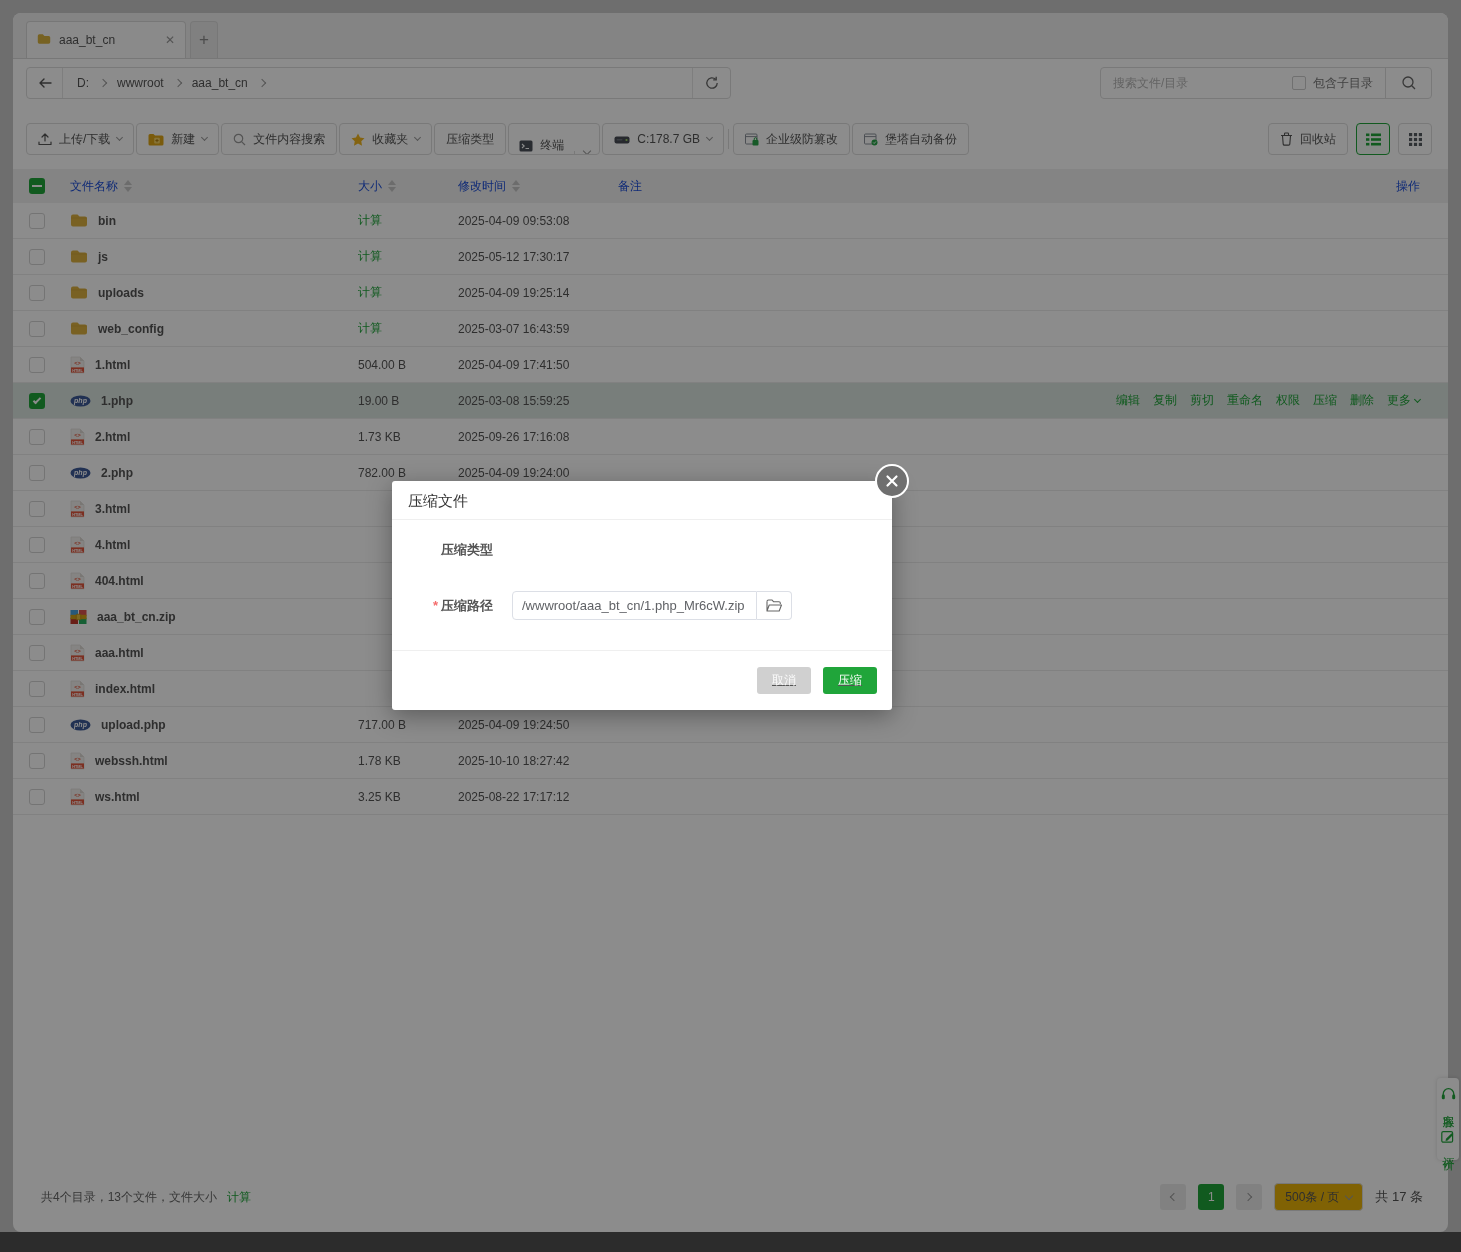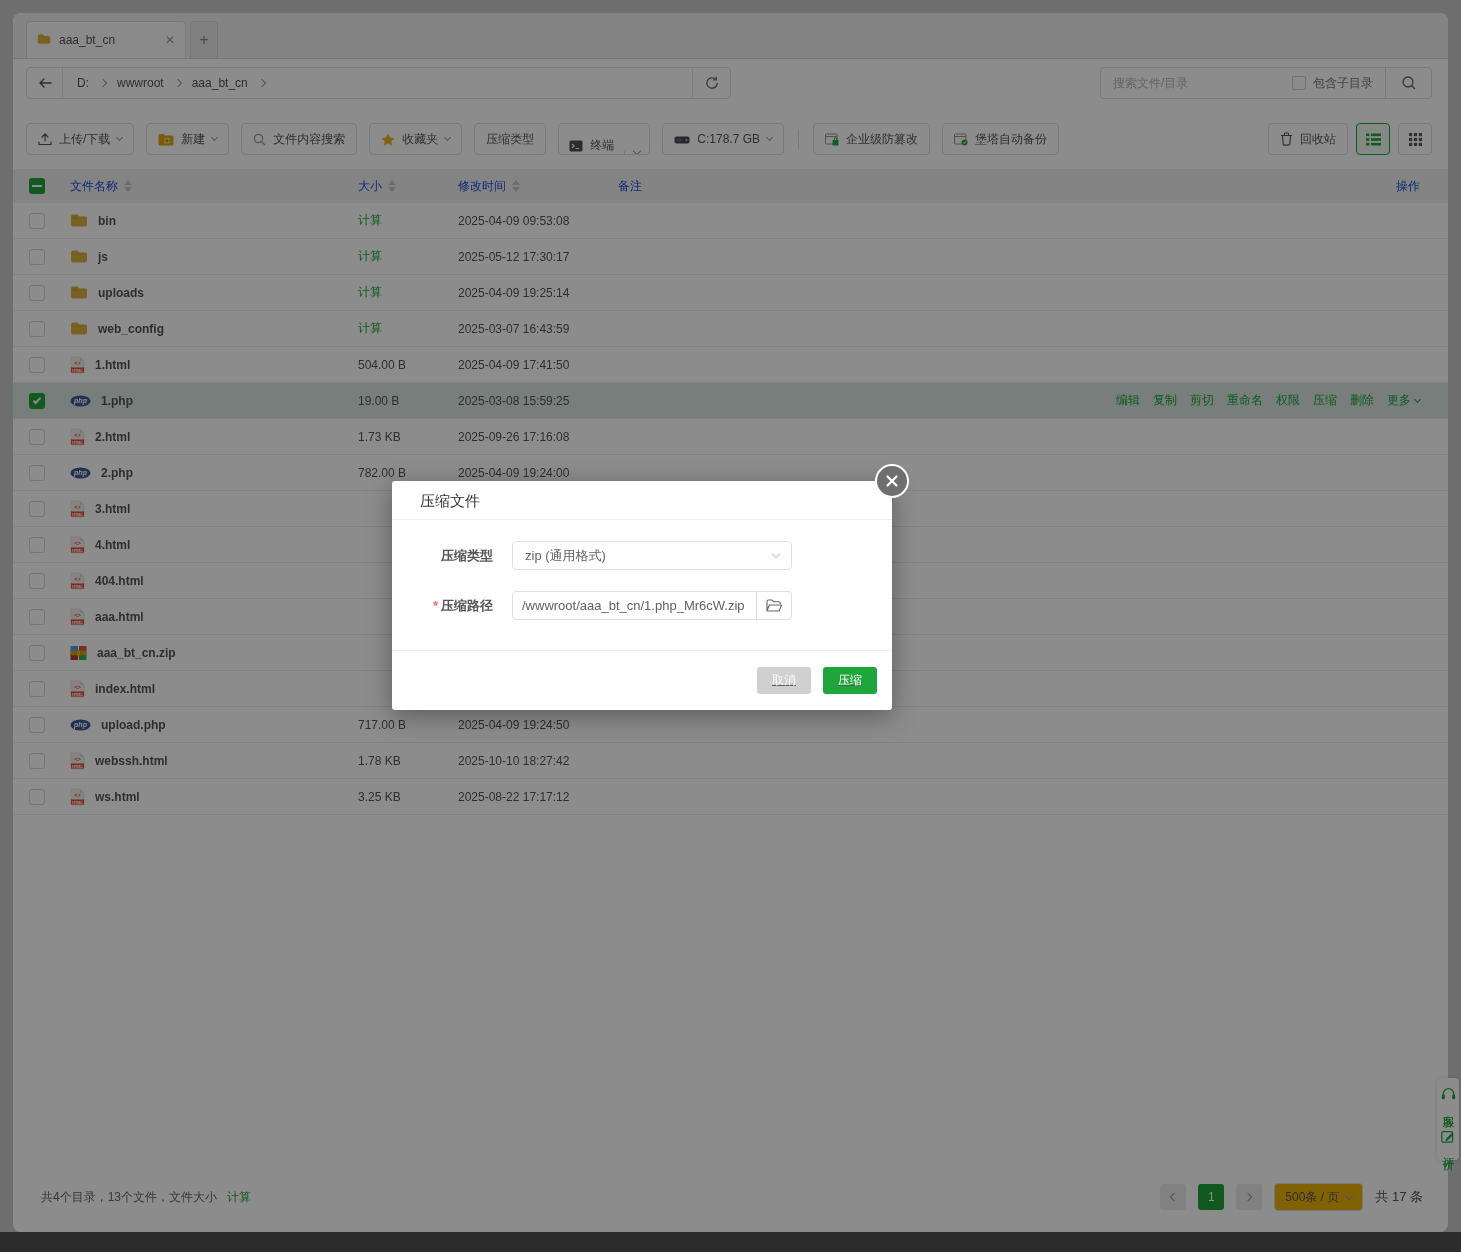--- a/index.html
+++ b/index.html
@@ -49,21 +49,21 @@
     border:1px solid #dcdcdc; border-radius:4px; display:flex; align-items:center; background:#fff;justify-content:center;
   }
   .search-input { flex:1; height:100%; border:none; outline:none; background:transparent; padding:0 12px; font-size:12px; color:#555; font-family:inherit; }
   .search-input::placeholder { color:#b5b5b5; }
   .subdir { display:flex; align-items:center; gap:7px; margin-right:12px; }
   .cb { width:14px; height:14px; border:1px solid #ccc; border-radius:2px; background:#fff; }
   .subdir-label { font-size:12px; color:#777; white-space:nowrap; }
   .search-seg { width:46px; height:100%; border-left:1px solid #dcdcdc; display:flex; align-items:center; justify-content:center; }
 
   
-  .toolbar { display:flex; align-items:center; margin-top:24px; padding:0 16px 0 13px; gap:12px; height:32px; }
+  .toolbar { display:flex; align-items:center; margin-top:24px; padding:0 16px 0 13px; gap:2px; height:32px; }
   .tbtn {
     height:32px; display:inline-flex; align-items:center; gap:7px; padding:0 11px;
     border:1px solid #dcdcdc; border-radius:4px; background:#fff; font-size:12px; color:#555; cursor:pointer; white-space:nowrap;
   }
   .tbtn .chev { width:5px; height:5px; }
   .tbtn-seg { display:inline-flex; height:32px; border:1px solid #dcdcdc; border-radius:4px; overflow:hidden;align-items:flex-end; }
   .tbtn-seg .seg-main { display:inline-flex; align-items:center; gap:7px; padding:0 10px; font-size:12px; color:#555; }
   .tbtn-seg .seg-drop { display:inline-flex; align-items:center; padding:0 9px; border-left:1px solid #dcdcdc; }
   .tb-divider { width:1px; height:20px; background:#ddd; margin:0 2px; }
   .tb-right { margin-left:auto; display:flex; align-items:center; gap:8px; }
@@ -118,21 +118,21 @@
   
   .overlay { position:absolute; inset:0; background:rgba(0,0,0,0.45); z-index:50; }
   .modal {
     position:absolute; left:392px; top:481px; width:500px; height:229px; z-index:100;
     background:#fff; border-radius:3px; box-shadow:0 6px 24px rgba(0,0,0,.35);
   }
   .modal-close {
     position:absolute; right:-17px; top:-17px; width:34px; height:34px; border-radius:50%;
     background:#6f6f6f; border:2.5px solid #fff; display:flex; align-items:center; justify-content:center; cursor:pointer;
   }
-  .modal-header { height:39px; line-height:39px; padding-left:28px; border-bottom:1px solid #efefef; font-size:15px; color:#333; }
+  .modal-header { height:39px; line-height:39px; padding-left:16px; border-bottom:1px solid #efefef; font-size:15px; color:#333; }
   .modal-body { position:relative; height:130px; }
   .form-row { position:absolute; left:0; display:flex; align-items:center; width:100%; }
   .form-label { width:101px; text-align:right; font-size:13px; color:#555; flex:none;font-weight:bold; }
   .req { color:#f56c6c; margin-right:3px; }
   .sel-box {
     margin-left:19px; width:280px; height:29px; border:1px solid #dcdfe6; border-radius:4px;
     display:flex; align-items:center; padding:0 12px; font-size:13px; color:#606266; position:relative; background:#fff; cursor:pointer;
   }
   .sel-box .chev { position:absolute; right:12px; border-color:#c0c4cc; }
   .input-group { margin-left:19px; display:flex; }
@@ -573,48 +573,48 @@
           <div class="col-size"><span class=""></span></div>
           <div class="col-mtime"><span></span></div>
           <div class="col-note"><span></span></div>
           <div class="col-actions"></div>
         </div>
         <div class="frow">
           <div class="col-check">
             <span class="cb-off"></span>
           </div>
           <div class="col-name">
-            <svg width="15" height="18" viewBox="0 0 15 18">
-              <path d="M1 1 h9 l4 4 v12 H1z" fill="#f3f1ee" stroke="#dcd9d4" stroke-width="0.6"></path>
-              <path d="M10 1 l4 4 h-4z" fill="#dcd9d4"></path>
-              <text x="7.5" y="9" font-size="5.6" fill="#e2573d" text-anchor="middle" font-weight="bold">&lt;&gt;</text>
-              <rect x="1" y="11.4" width="13" height="5.2" fill="#e2573d"></rect>
-              <text x="7.5" y="15.5" font-size="3.8" fill="#fff" text-anchor="middle" font-weight="bold">HTML</text>
-            </svg>
-            <span class="fname">aaa.html</span>
-          </div>
-          <div class="col-size"><span class=""></span></div>
-          <div class="col-mtime"><span></span></div>
-          <div class="col-note"><span></span></div>
-          <div class="col-actions"></div>
-        </div>
-        <div class="frow">
-          <div class="col-check">
-            <span class="cb-off"></span>
-          </div>
-          <div class="col-name">
             <svg width="17" height="16" viewBox="0 0 17 16">
               <rect x="0.5" y="1" width="7.5" height="6.5" fill="#4aa3df"></rect>
               <rect x="9" y="1" width="7.5" height="6.5" fill="#d9534f"></rect>
               <rect x="0.5" y="8.5" width="7.5" height="6.5" fill="#c0392b"></rect>
               <rect x="9" y="8.5" width="7.5" height="6.5" fill="#27ae60"></rect>
               <rect x="0.5" y="5.8" width="16" height="4.4" fill="#d4a017"></rect>
               <rect x="6.3" y="5.2" width="4.4" height="5.6" rx="0.8" fill="#e8bc3a" stroke="#b58a10" stroke-width="0.7"></rect>
             </svg>
             <span class="fname">aaa_bt_cn.zip</span>
+          </div>
+          <div class="col-size"><span class=""></span></div>
+          <div class="col-mtime"><span></span></div>
+          <div class="col-note"><span></span></div>
+          <div class="col-actions"></div>
+        </div>
+        <div class="frow">
+          <div class="col-check">
+            <span class="cb-off"></span>
+          </div>
+          <div class="col-name">
+            <svg width="15" height="18" viewBox="0 0 15 18">
+              <path d="M1 1 h9 l4 4 v12 H1z" fill="#f3f1ee" stroke="#dcd9d4" stroke-width="0.6"></path>
+              <path d="M10 1 l4 4 h-4z" fill="#dcd9d4"></path>
+              <text x="7.5" y="9" font-size="5.6" fill="#e2573d" text-anchor="middle" font-weight="bold">&lt;&gt;</text>
+              <rect x="1" y="11.4" width="13" height="5.2" fill="#e2573d"></rect>
+              <text x="7.5" y="15.5" font-size="3.8" fill="#fff" text-anchor="middle" font-weight="bold">HTML</text>
+            </svg>
+            <span class="fname">aaa.html</span>
           </div>
           <div class="col-size"><span class=""></span></div>
           <div class="col-mtime"><span></span></div>
           <div class="col-note"><span></span></div>
           <div class="col-actions"></div>
         </div>
         <div class="frow">
           <div class="col-check">
             <span class="cb-off"></span>
           </div>
@@ -733,24 +733,20 @@
 <div class="modal">
   <div class="modal-close">
     <svg width="14" height="14" viewBox="0 0 14 14">
         <path d="M2.5 2.5 L11.5 11.5 M11.5 2.5 L2.5 11.5" stroke="#fff" stroke-width="2.2" stroke-linecap="round"></path>
       </svg>
   </div>
   <div class="modal-header">压缩文件</div>
   <div class="modal-body">
     <div class="form-row" style="top:21px;">
       <span class="form-label">压缩类型</span>
-      <div class="sel-box">
-        <span>zip (通用格式)</span>
-        <i class="chev chev-down"></i>
-      </div>
     </div>
     <div class="form-row" style="top:71px;">
       <span class="form-label"><span class="req">*</span><span>压缩路径</span></span>
       <div class="input-group">
         <input class="path-input" type="text" value="/wwwroot/aaa_bt_cn/1.php_Mr6cW.zip" style="">
         <button class="browse-btn">
           <svg width="16" height="13" viewBox="0 0 16 13">
               <path d="M1 2.5 Q1 1 2.5 1 h3.5 l1.5 1.7 H13 q1.3 0 1.3 1.3 v1" fill="none" stroke="#666" stroke-width="1.1"></path>
               <path d="M1 12 V2.5 M1 12 l2.2-6 H15.5 l-2.3 6z" fill="none" stroke="#666" stroke-width="1.1" stroke-linejoin="round"></path>
             </svg>

